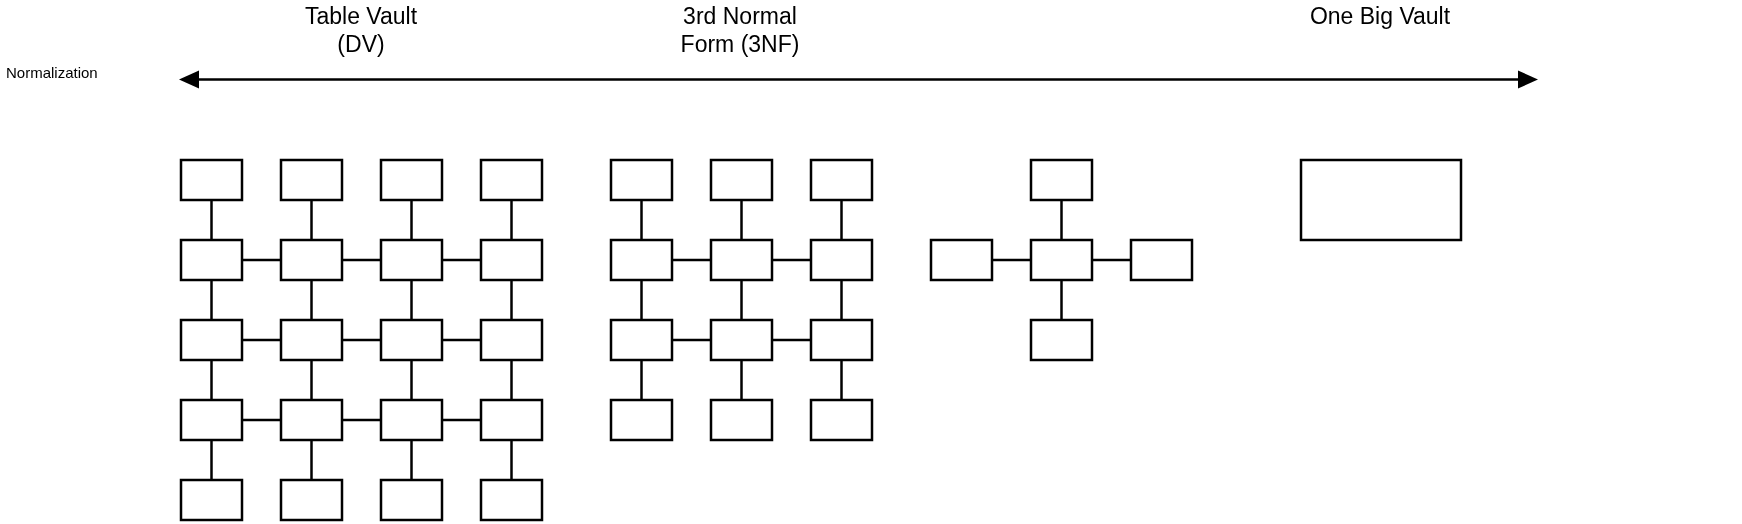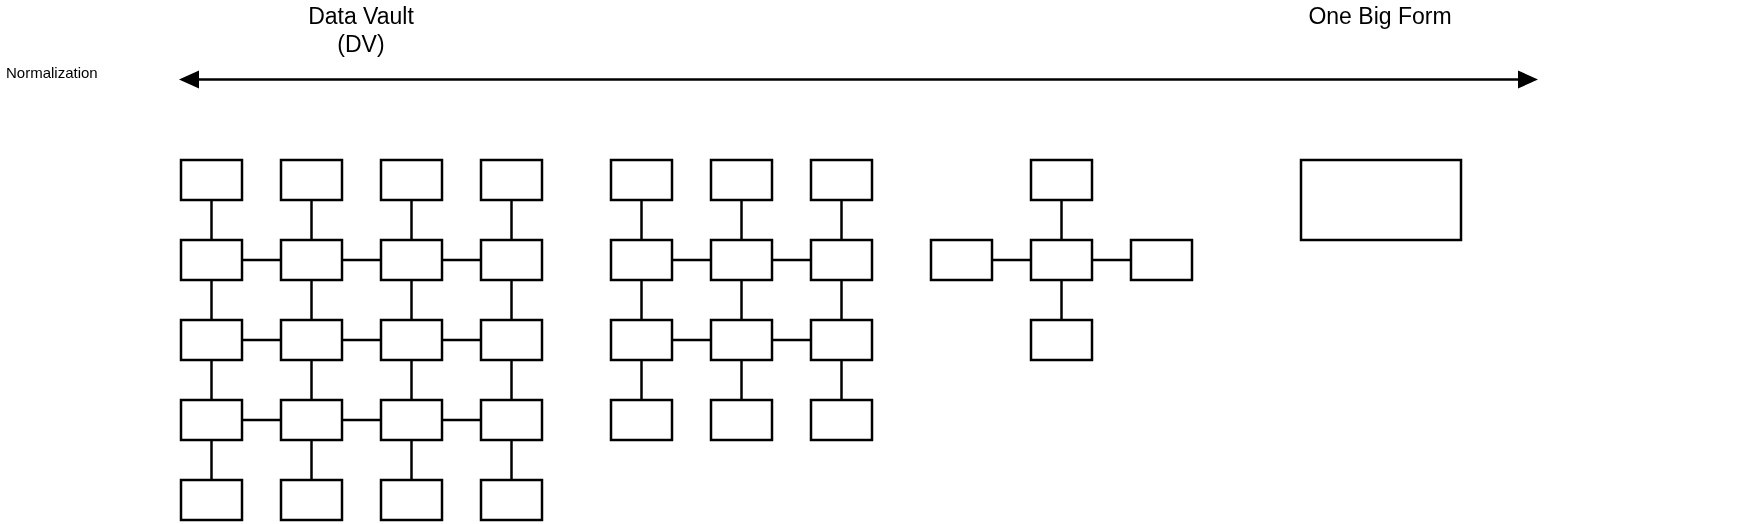--- a/index.html
+++ b/index.html
@@ -129,23 +129,27 @@
       <rect x="1031" y="240" width="61" height="40" fill="#ffffff" stroke="#000000" stroke-width="2.5"></rect>
       <rect x="1131" y="240" width="61" height="40" fill="#ffffff" stroke="#000000" stroke-width="2.5"></rect>
       <rect x="1031" y="320" width="61" height="40" fill="#ffffff" stroke="#000000" stroke-width="2.5"></rect>
       <rect x="1301" y="160" width="160" height="80" fill="#ffffff" stroke="#000000" stroke-width="2.5"></rect>
     </svg>
 
   <div class="edge-label" style="left:6px">Normalization</div>
 
 
   <div class="approach-label" style="left:361px">
-    <span class="line">Data Vault</span>
+    <span class="line">Table Vault</span>
     <span class="line">(DV)</span>
   </div>
 
+  <div class="approach-label" style="left:740px">
+    <span class="line">3rd Normal</span>
+    <span class="line">Form (3NF)</span>
+  </div>
 
 
   <div class="approach-label" style="left:1380px">
-    <span class="line">One Big Form</span>
+    <span class="line">One Big Vault</span>
   </div>
 
 </div>
 
 </body></html>

